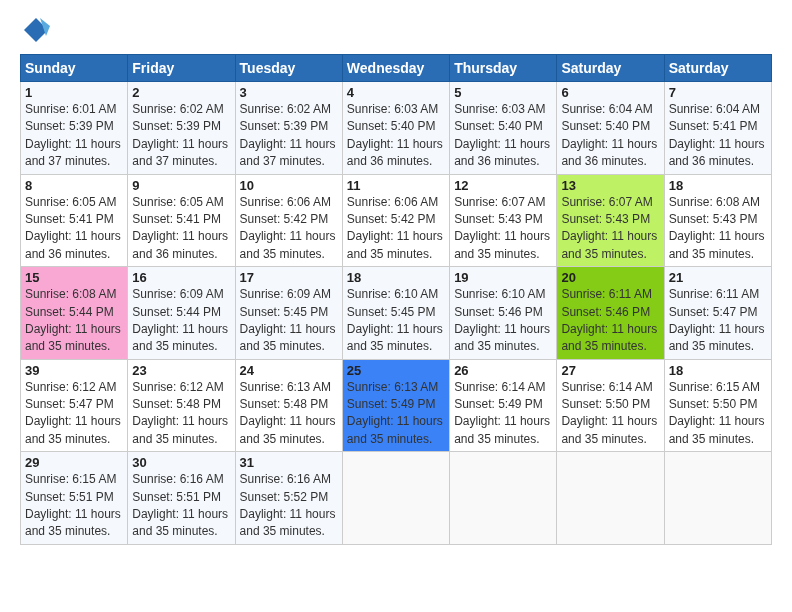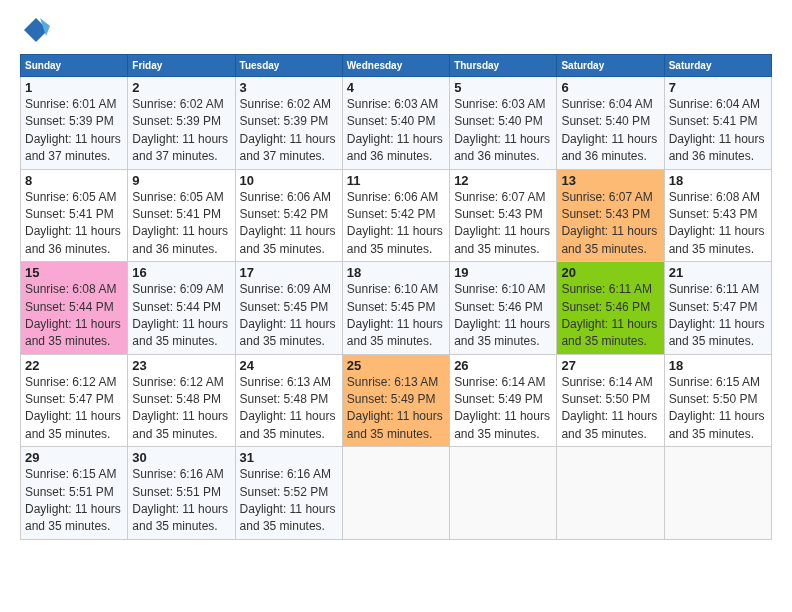--- a/index.html
+++ b/index.html
@@ -50,21 +50,21 @@
       color: #444;
     }
     .calendar {
       width: 100%;
       border-collapse: collapse;
       table-layout: fixed;
     }
     .calendar th {
       background: #2a6db5;
       color: #fff;
-      font-size: 10px;
+      font-size: 14px;
       font-weight: bold;
       padding: 5px 4px;
       text-align: left;
       border: 1px solid #1a5a9a;
     }
     .calendar td {
       border: 1px solid #ccc;
       vertical-align: top;
       padding: 3px 4px;
       font-size: 9.5px;
@@ -208,21 +208,21 @@
 Daylight: 11 hours
 and 35 minutes.</div>
           </td>
           <td style="background: rgb(255, 255, 255);">
             <span class="day-num">12</span>
             <div class="day-info" style="white-space: pre-line;">Sunrise: 6:07 AM
 Sunset: 5:43 PM
 Daylight: 11 hours
 and 35 minutes.</div>
           </td>
-          <td style="background: #fdba74; margin-top: 48px;">
+          <td style="background: #bef264; margin-top: 48px;">
             <span class="day-num">13</span>
             <div class="day-info" style="white-space: pre-line;">Sunrise: 6:07 AM
 Sunset: 5:43 PM
 Daylight: 11 hours
 and 35 minutes.</div>
           </td>
           <td style="background: rgb(255, 255, 255);">
             <span class="day-num">18</span>
             <div class="day-info" style="white-space: pre-line;">Sunrise: 6:08 AM
 Sunset: 5:43 PM
@@ -276,41 +276,41 @@
           <td style="background: rgb(245, 248, 252);">
             <span class="day-num">21</span>
             <div class="day-info" style="white-space: pre-line;">Sunrise: 6:11 AM
 Sunset: 5:47 PM
 Daylight: 11 hours
 and 35 minutes.</div>
           </td>
         </tr>
         <tr>
           <td style="background: rgb(255, 255, 255);">
-            <span class="day-num">22</span>
+            <span class="day-num">39</span>
             <div class="day-info" style="white-space: pre-line;">Sunrise: 6:12 AM
 Sunset: 5:47 PM
 Daylight: 11 hours
 and 35 minutes.</div>
           </td>
           <td style="background: rgb(255, 255, 255);">
             <span class="day-num">23</span>
             <div class="day-info" style="white-space: pre-line;">Sunrise: 6:12 AM
 Sunset: 5:48 PM
 Daylight: 11 hours
 and 35 minutes.</div>
           </td>
           <td style="background: rgb(255, 255, 255);">
             <span class="day-num">24</span>
             <div class="day-info" style="white-space: pre-line;">Sunrise: 6:13 AM
 Sunset: 5:48 PM
 Daylight: 11 hours
 and 35 minutes.</div>
           </td>
-          <td style="background: #fdba74; margin-left: 20px;">
+          <td style="background: #3b82f6; margin-left: 20px;">
             <span class="day-num">25</span>
             <div class="day-info" style="white-space: pre-line;">Sunrise: 6:13 AM
 Sunset: 5:49 PM
 Daylight: 11 hours
 and 35 minutes.</div>
           </td>
           <td style="background: rgb(255, 255, 255);">
             <span class="day-num">26</span>
             <div class="day-info" style="white-space: pre-line;">Sunrise: 6:14 AM
 Sunset: 5:49 PM

